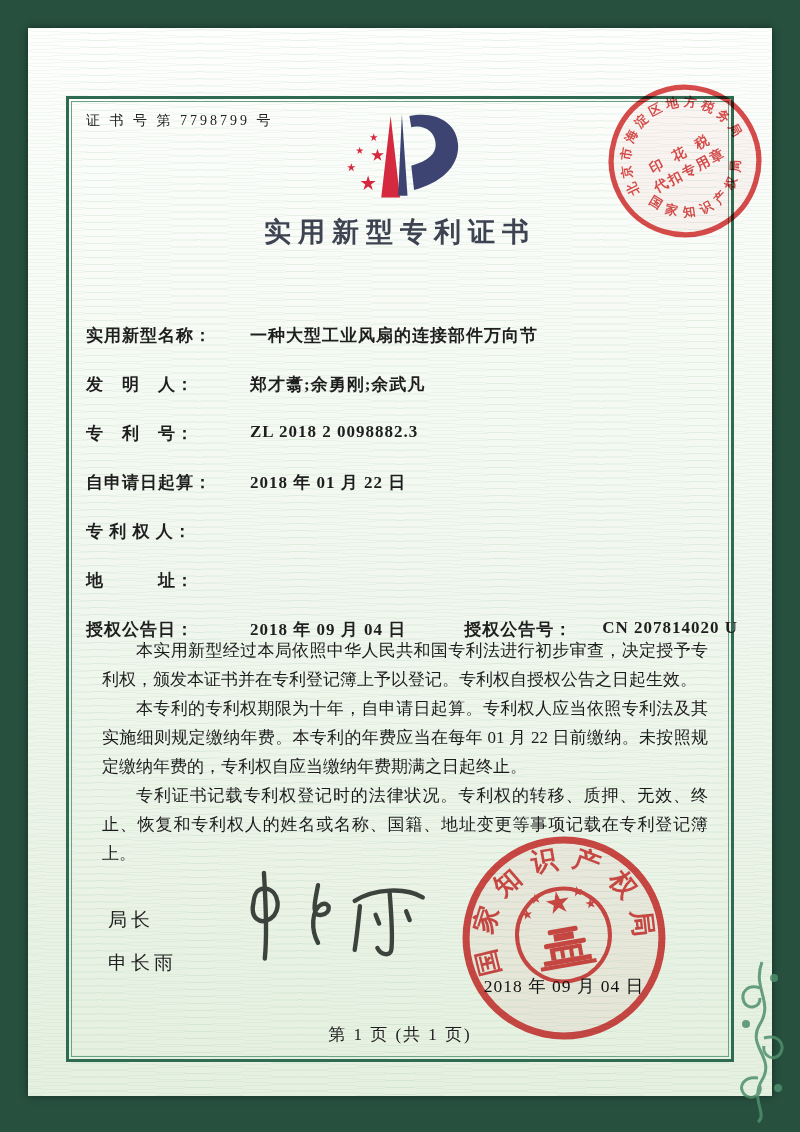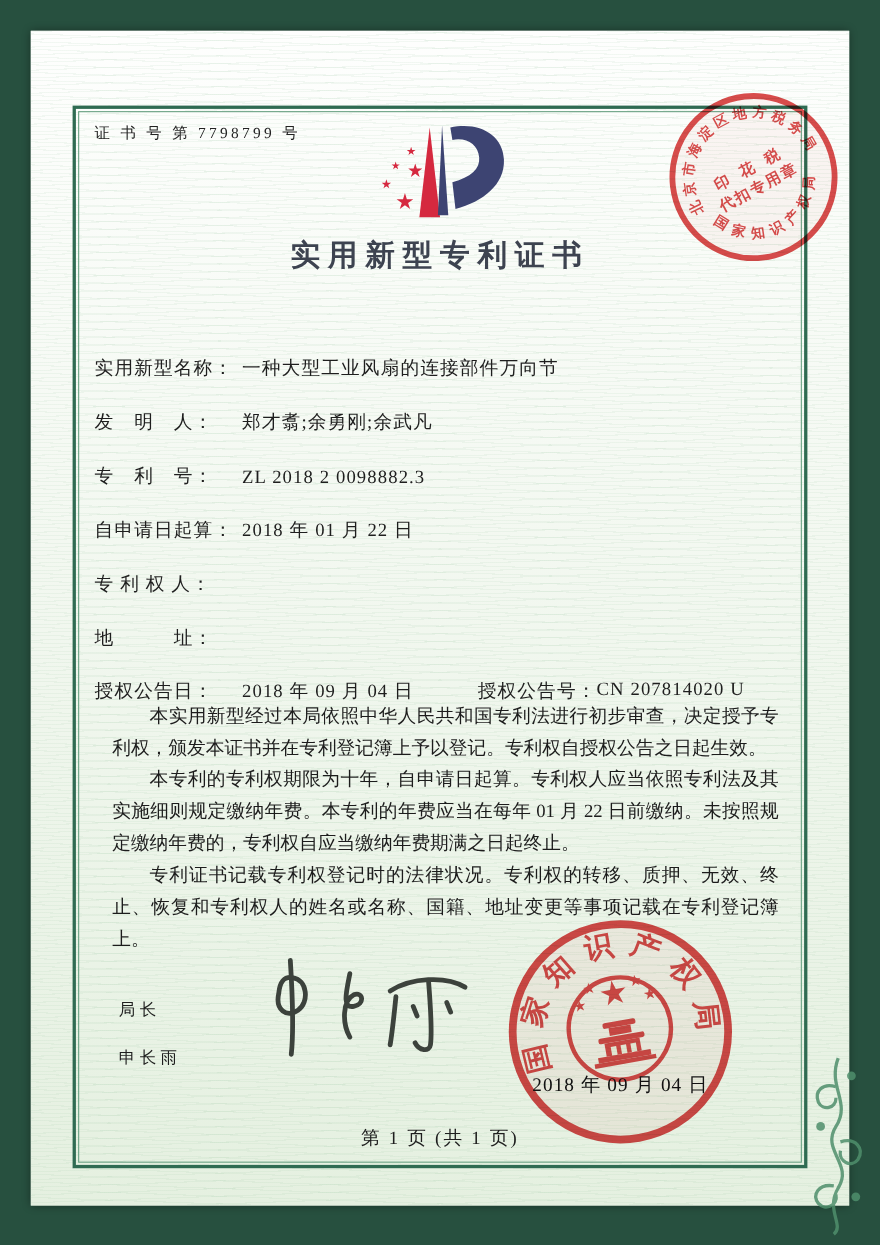--- a/index.html
+++ b/index.html
@@ -41,30 +41,30 @@
   .tax-stamp {
     position:absolute; left:540px; top:-14px; width:158px; height:158px;
     transform:rotate(-28deg); opacity:0.92; mix-blend-mode:multiply;
   }
   .title {
     position:absolute; left:0; right:0; top:118px;
     text-align:center; font-size:27px; font-weight:bold;
     letter-spacing:7px; color:#3d4350;
   }
   .fields { position:absolute; left:20px; right:10px; top:228px; font-size:17px; }
-  .row { display:flex; align-items:flex-end; height:22px; margin-bottom:27px; letter-spacing:1px; }
+  .row { display:flex; align-items:flex-start; height:22px; margin-bottom:27px; letter-spacing:1px;font-weight:bold; }
   .row .label { width:134px; flex:none; }
-  .row .value { white-space:nowrap; }
+  .row .value { white-space:nowrap;margin-left:30px; }
   .grant-right { margin-left:58px; display:flex; }
   .paragraphs {
     position:absolute; left:36px; right:26px; top:540px;
     font-size:17px; line-height:29px; text-align:justify; color:#1c1c1c;
   }
   .paragraphs p { text-indent:2em; }
-  .signer { position:absolute; left:42px; top:802px; font-size:15px; letter-spacing:4px; }
+  .signer { position:absolute; left:42px; top:802px; font-size:19px; letter-spacing:4px; }
   .signer div { height:43px; line-height:43px; }
   .signature-svg { position:absolute; left:150px; top:770px; width:232px; height:96px; }
   .seal {
     position:absolute; left:392px; top:736px; width:212px; height:212px;
   }
   .seal svg { transform:rotate(-10deg); mix-blend-mode:multiply; opacity:0.93; }
   .seal-date {
     position:absolute; left:0; right:0; top:142px; text-align:center;
     font-size:17.5px; letter-spacing:1px; color:#111; white-space:nowrap;
   }

